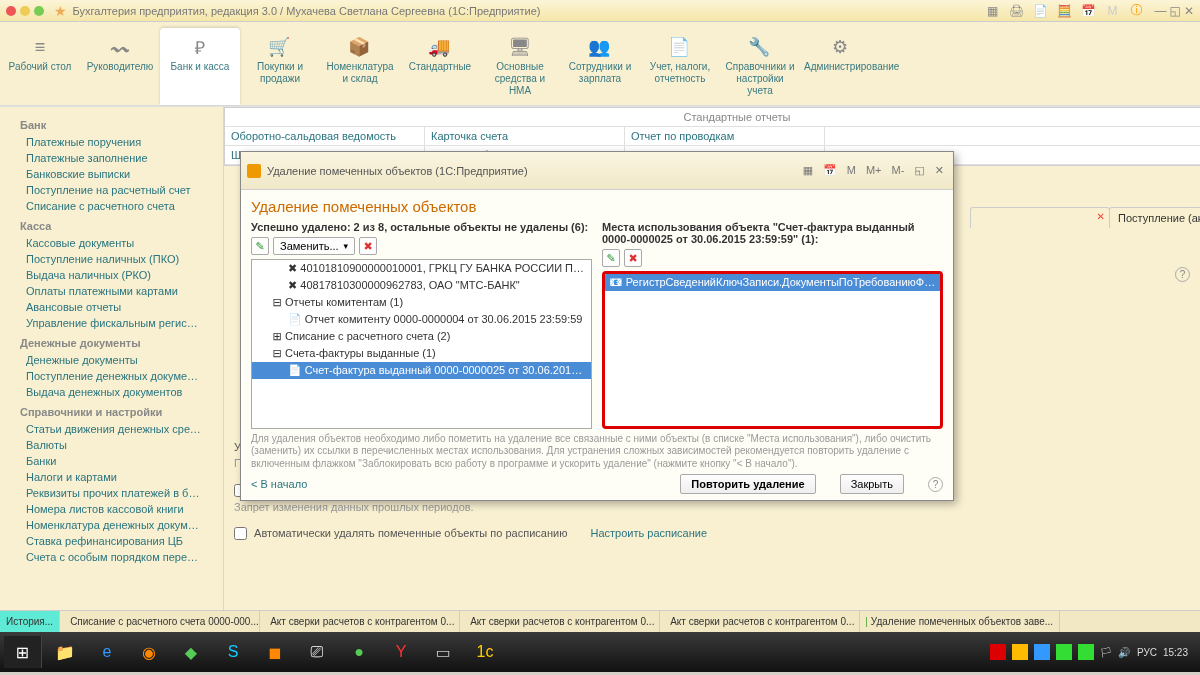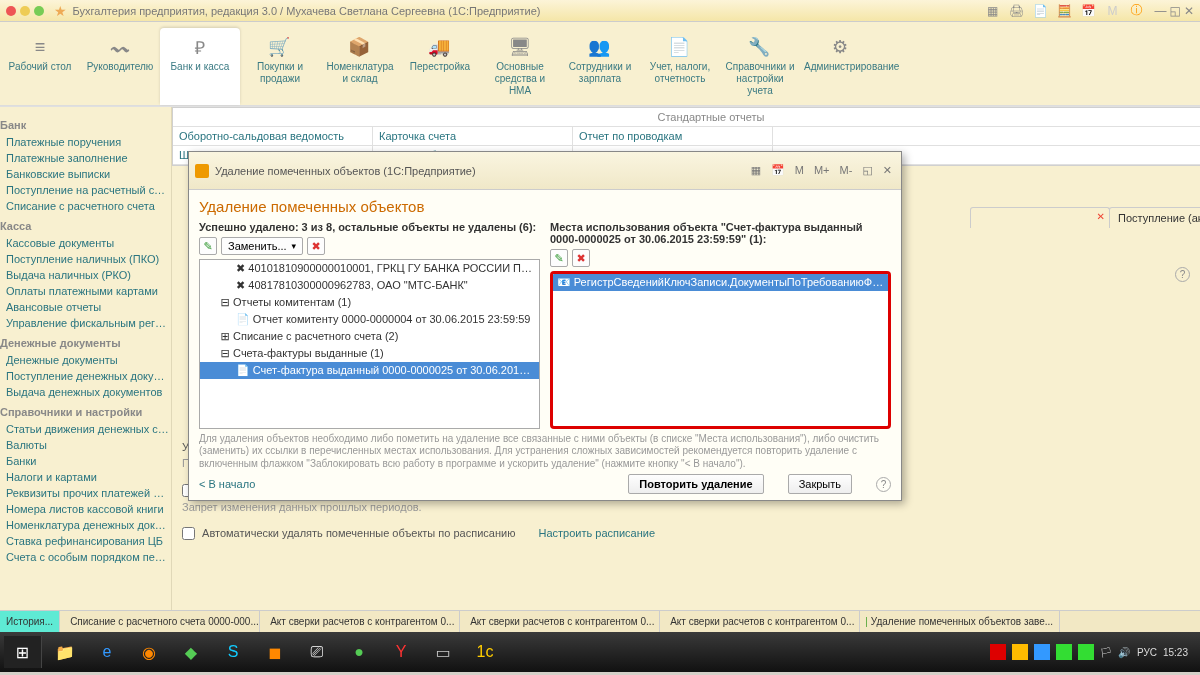--- a/index.html
+++ b/index.html
@@ -25,21 +25,21 @@
 .topnav { display: flex; padding: 6px 0 0 0; background: #f8f0d0; border-bottom: 1px solid #ddd; }
 .nav-item { width: 80px; text-align: center; padding: 8px 4px; cursor: pointer; font-size: 10px; color: #066; }
 .nav-item.selected { background: #fff; border-radius: 4px 4px 0 0; box-shadow: 0 -1px 3px rgba(0,0,0,0.15); }
 .nav-item .ni-icon { font-size: 18px; color: #888; height: 22px; display: flex; align-items: center; justify-content: center; }
 .nav-item .ni-label { color: #3a7a83; line-height: 1.2; margin-top: 3px; }
 
 
 .content { flex: 1; display: flex; background: #fff; border-top: 1px solid #e0e0e0; overflow: hidden; }
 
 
-.sidebar { width: 172px; border-right: 1px solid #e0d8b8; padding: 6px 0; overflow: hidden; background: #f8f0d0; }
+.sidebar { width: 224px; border-right: 1px solid #e0d8b8; padding: 6px 20px; overflow: hidden; background: #f8f0d0; }
 .sb-header { color: #888; font-weight: bold; margin: 6px 0 3px; font-size: 11px; }
 .sb-link { color: #2a7580; font-size: 11px; padding: 2px 2px 2px 6px; cursor: pointer; white-space: nowrap; overflow: hidden; text-overflow: ellipsis; }
 
 
 .main { flex: 1; position: relative; background: #f8f0d0; }
 
 
 .reports { position: absolute; top: 0; left: 0; right: -50px; background: #fff; border: 1px solid #d0d0d0; font-size: 11px; }
 .rep-head { text-align: center; color: #888; padding: 3px; border-bottom: 1px solid #e0e0e0; }
 .rep-row { display: flex; }
@@ -141,21 +141,21 @@
     <div class="nav-item">
         <div class="ni-icon">🛒</div>
         <div class="ni-label">Покупки и продажи</div>
       </div>
     <div class="nav-item">
         <div class="ni-icon">📦</div>
         <div class="ni-label">Номенклатура и склад</div>
       </div>
     <div class="nav-item">
         <div class="ni-icon">🚚</div>
-        <div class="ni-label">Перестройка</div>
+        <div class="ni-label">Стандартные</div>
       </div>
     <div class="nav-item">
         <div class="ni-icon">🖥</div>
         <div class="ni-label">Основные средства и НМА</div>
       </div>
     <div class="nav-item">
         <div class="ni-icon">👥</div>
         <div class="ni-label">Сотрудники и зарплата</div>
       </div>
     <div class="nav-item">
@@ -259,21 +259,21 @@
             <span>M-</span>
             <span>◱</span>
             <span>✕</span>
           </div>
         </div>
         <div class="dlg-body">
           <div class="dlg-heading">Удаление помеченных объектов</div>
           <div class="dlg-cols">
 
             <div class="dlg-col">
-              <div class="dlg-sub">Успешно удалено: 3 из 8, остальные объекты не удалены (6):</div>
+              <div class="dlg-sub">Успешно удалено: 2 из 8, остальные объекты не удалены (6):</div>
               <div class="dlg-tools">
                 <span class="minibtn" style="color:#393">✎</span>
                 <span class="btn">
                     <span>Заменить...</span>
                     <span class="arrow">▾</span>
                   </span>
                 <span class="minibtn" style="color:#d33">✖</span>
               </div>
               <div class="tree">
                 <div class="t-row indent2">✖ <span>40101810900000010001, ГРКЦ ГУ БАНКА РОССИИ ПО НОВОС...</span></div>

